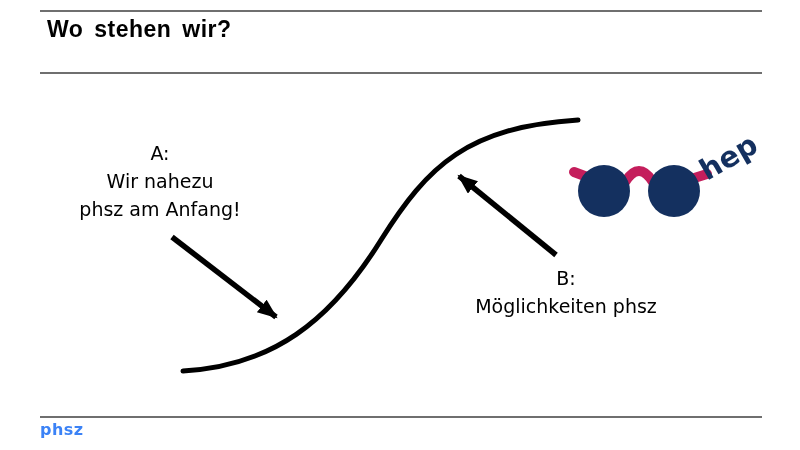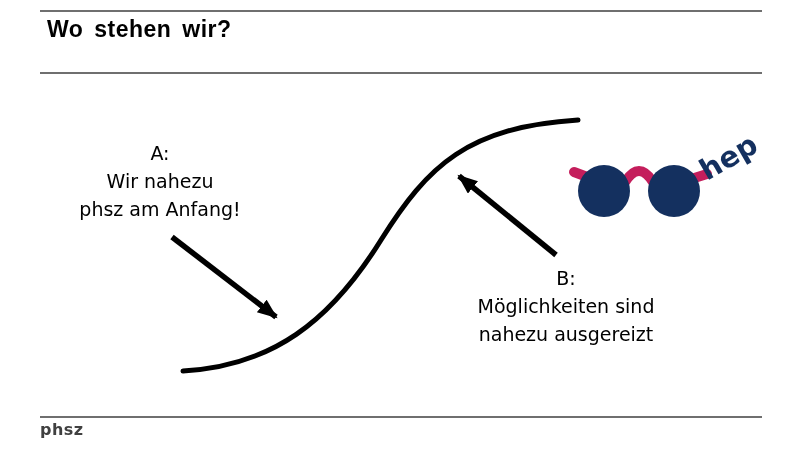--- a/index.html
+++ b/index.html
@@ -33,21 +33,21 @@
   .annotation-b{left:446px;top:264px;width:240px;font-size:19px;line-height:28px;}
   .drawing{position:absolute;left:0;top:0;}
   .logo{position:absolute;left:560px;top:122px;}
   .logo-text{
     font-family:"DejaVu Sans", sans-serif;
     font-weight:bold;font-size:29px;
   }
   .footer-brand{
     position:absolute;left:40px;top:420px;
     font-family:"DejaVu Sans", sans-serif;
-    font-weight:bold;font-size:16px;color:#404040;
+    font-weight:bold;font-size:16px;color:#3b82f6;
     letter-spacing:0.5px;
   }
 </style>
 </head>
 <body>
 
 <div class="slide">
 
   <div class="rule rule-top"></div>
   <div class="rule rule-mid"></div>
@@ -67,22 +67,21 @@
   </svg>
 
   <div class="annotation annotation-a">
     <div>A:</div>
     <div>Wir nahezu</div>
     <div>phsz am Anfang!</div>
   </div>
 
   <div class="annotation annotation-b">
     <div>B:</div>
-    <div>Möglichkeiten sind</div>
-    <div>nahezu ausgereizt</div>
+    <div>Möglichkeiten phsz</div>
   </div>
 
   <svg class="logo" width="215" height="115" viewBox="0 0 215 115">
 
     <line x1="30" y1="56" x2="14" y2="50" stroke-width="10" stroke-linecap="round" stroke="#c41e5c"></line>
     <line x1="128" y1="58" x2="147" y2="52" stroke-width="10" stroke-linecap="round" stroke="#c41e5c"></line>
     <path d="M 65 60 Q 79 38 93 60" fill="none" stroke-width="10" stroke-linecap="round" stroke="#c41e5c"></path>
 
     <circle cx="44" cy="69" r="26" fill="#14305f"></circle>
     <circle cx="114" cy="69" r="26" fill="#14305f"></circle>

